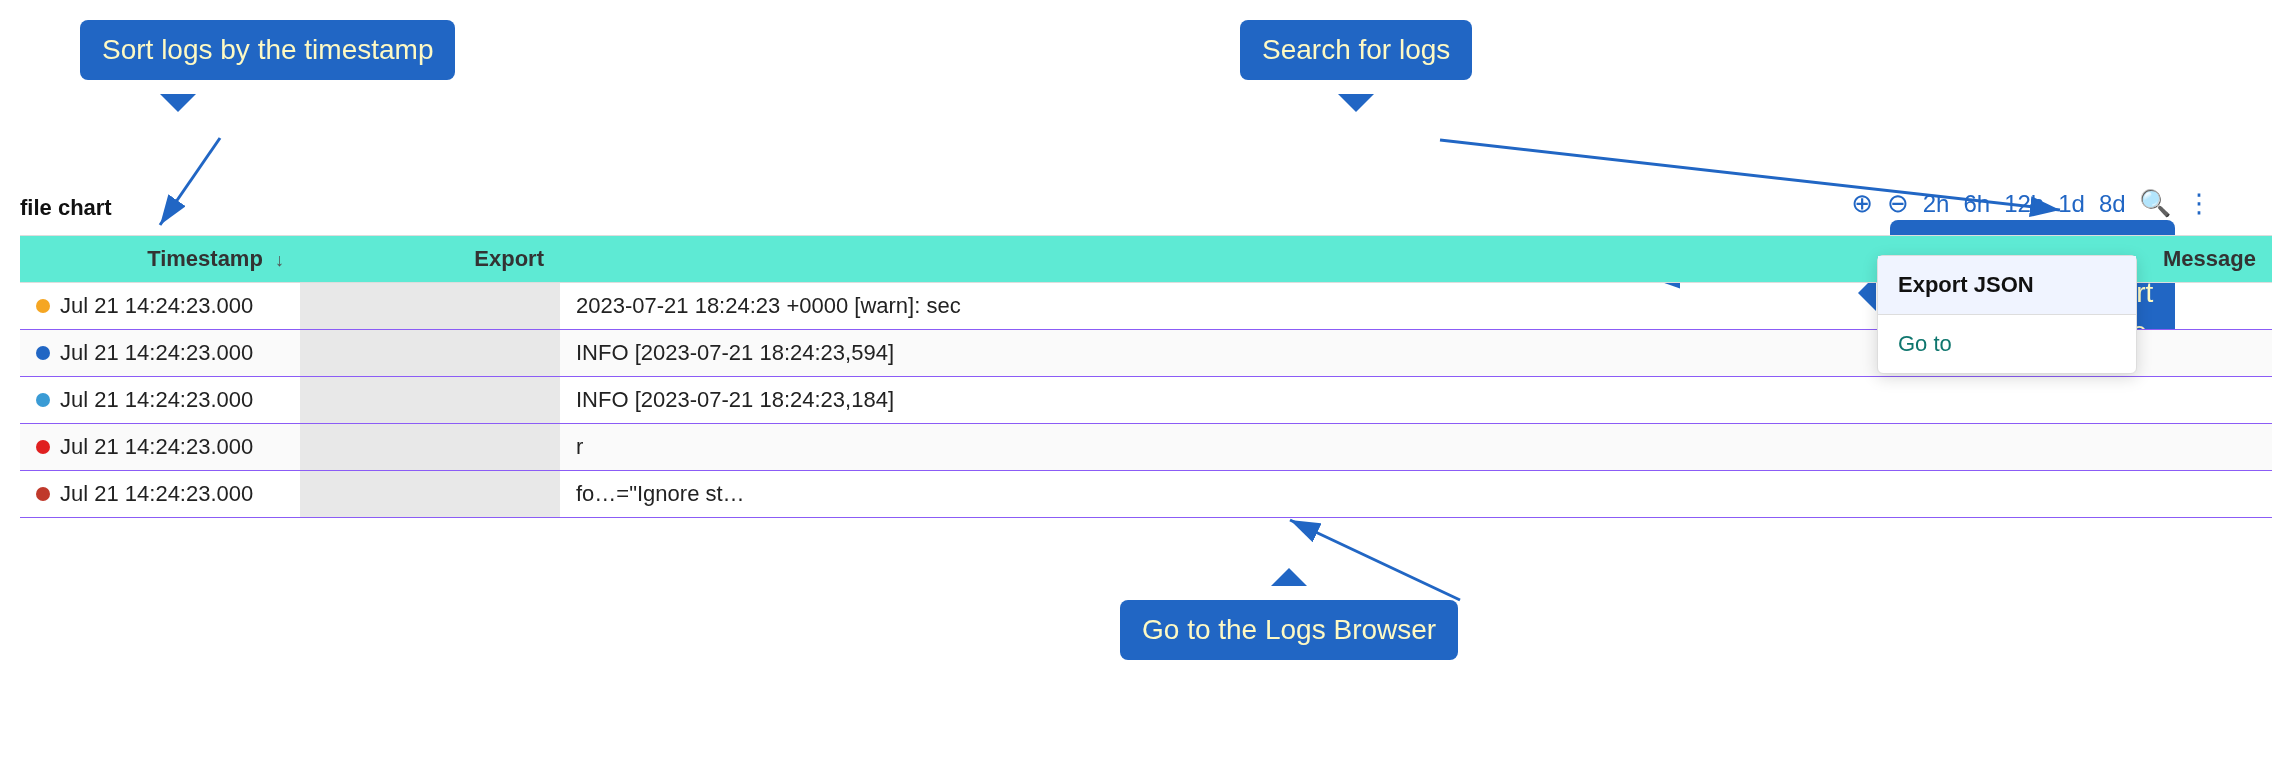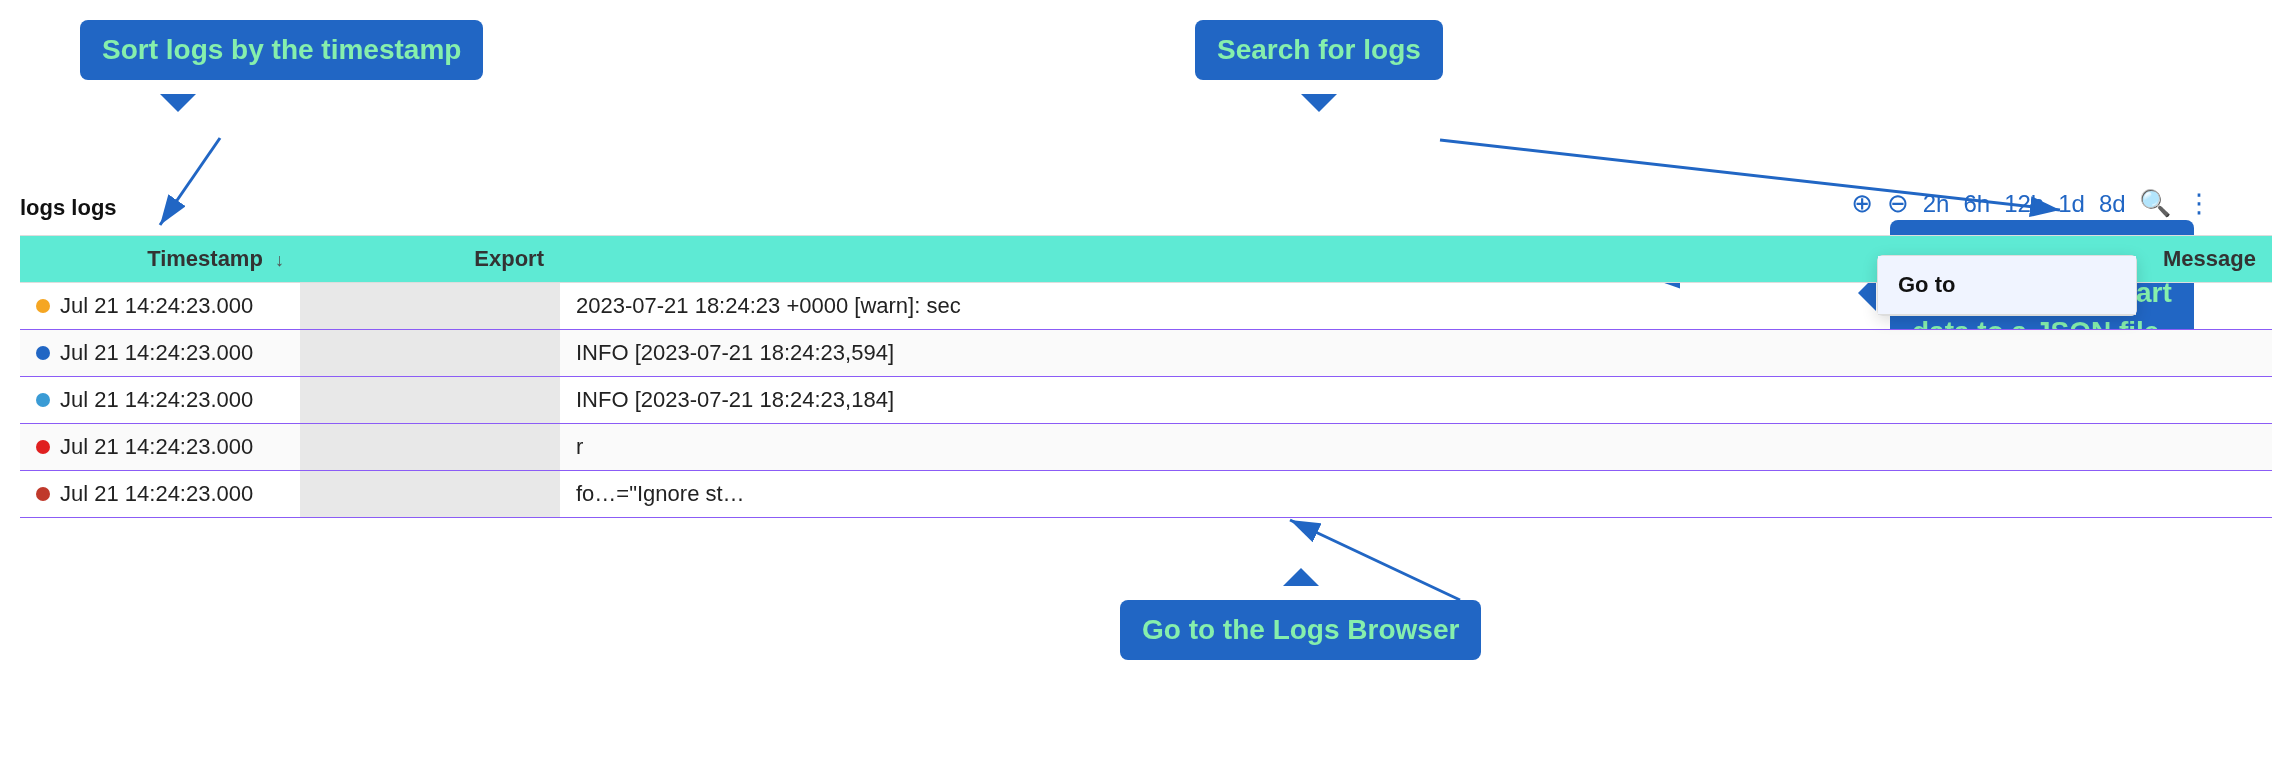--- a/index.html
+++ b/index.html
@@ -8,25 +8,25 @@
       background: #fff;
       width: 2292px;
       height: 768px;
       overflow: hidden;
       position: relative;
     }
 
     
     .tooltip-bubble {
       background: #2166c4;
-      color: #86efac;
+      color: #fef9c3;
       border-radius: 8px;
       padding: 14px 22px;
       font-size: 28px;
-      font-weight: 700;
+      font-weight: 400;
       position: absolute;
       white-space: nowrap;
     }
     .tooltip-bubble::after {
       content: '';
       position: absolute;
       border: 18px solid transparent;
     }
     
     .tooltip-sort {
@@ -35,21 +35,21 @@
     }
     .tooltip-sort::after {
       bottom: -32px;
       left: 80px;
       border-top-color: #2166c4;
       border-bottom: none;
     }
 
     
     .tooltip-search {
-      left: 1195px;
+      left: 1240px;
       top: 20px;
     }
     .tooltip-search::after {
       bottom: -32px;
       left: 50%;
       transform: translateX(-50%);
       border-top-color: #2166c4;
       border-bottom: none;
     }
 
@@ -263,21 +263,21 @@
 
 <svg class="arrow-svg" style="left:0;top:0;width:2292px;height:768px;" viewBox="0 0 2292 768">
   <defs>
     <marker id="arrowhead4" markerWidth="10" markerHeight="7" refX="10" refY="3.5" orient="auto">
       <polygon points="0 0, 10 3.5, 0 7" fill="#2166c4"></polygon>
     </marker>
   </defs>
   <line x1="1890" y1="278" x2="1650" y2="278" stroke="#2166c4" stroke-width="3" marker-end="url(#arrowhead4)"></line>
 </svg>
 
-<div class="logs-chart-label">logs logs</div>
+<div class="logs-chart-label">file chart</div>
 
 <div class="toolbar">
   <span class="toolbar-btn">⊕</span>
   <span class="toolbar-btn">⊖</span>
   <span class="toolbar-time-btn">2h</span>
   <span class="toolbar-time-btn">6h</span>
   <span class="toolbar-time-btn">12h</span>
   <span class="toolbar-time-btn">1d</span>
   <span class="toolbar-time-btn">8d</span>
   <span class="toolbar-btn">🔍</span>
@@ -349,14 +349,15 @@
           </div>
         </td>
         <td class="col-source source-cell"></td>
         <td class="col-message">fo…="Ignore st…</td>
       </tr>
     </tbody>
   </table>
 </div>
 
 <div class="dropdown-menu">
+  <div class="dropdown-item">Export JSON</div>
   <div class="dropdown-item dropdown-goto">Go to</div>
 </div>
 
 </body></html>

